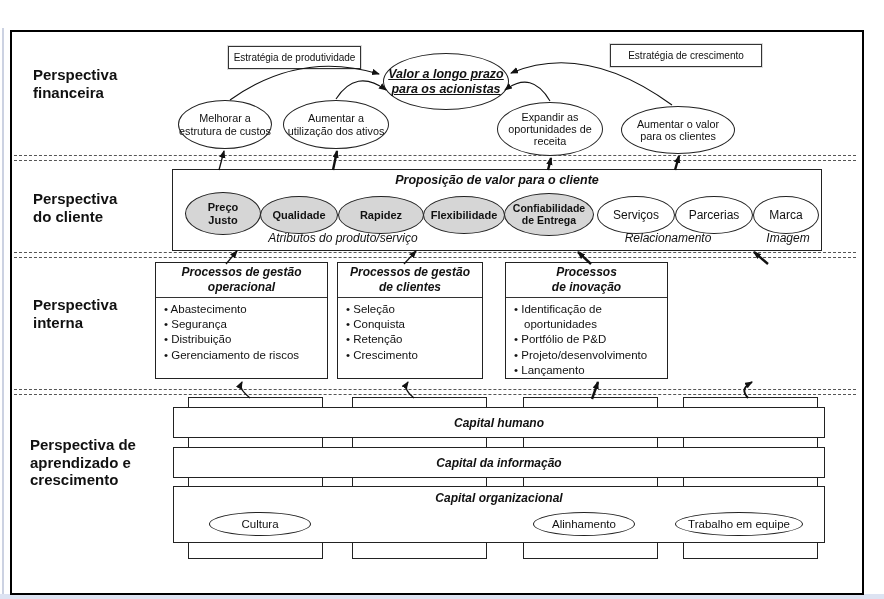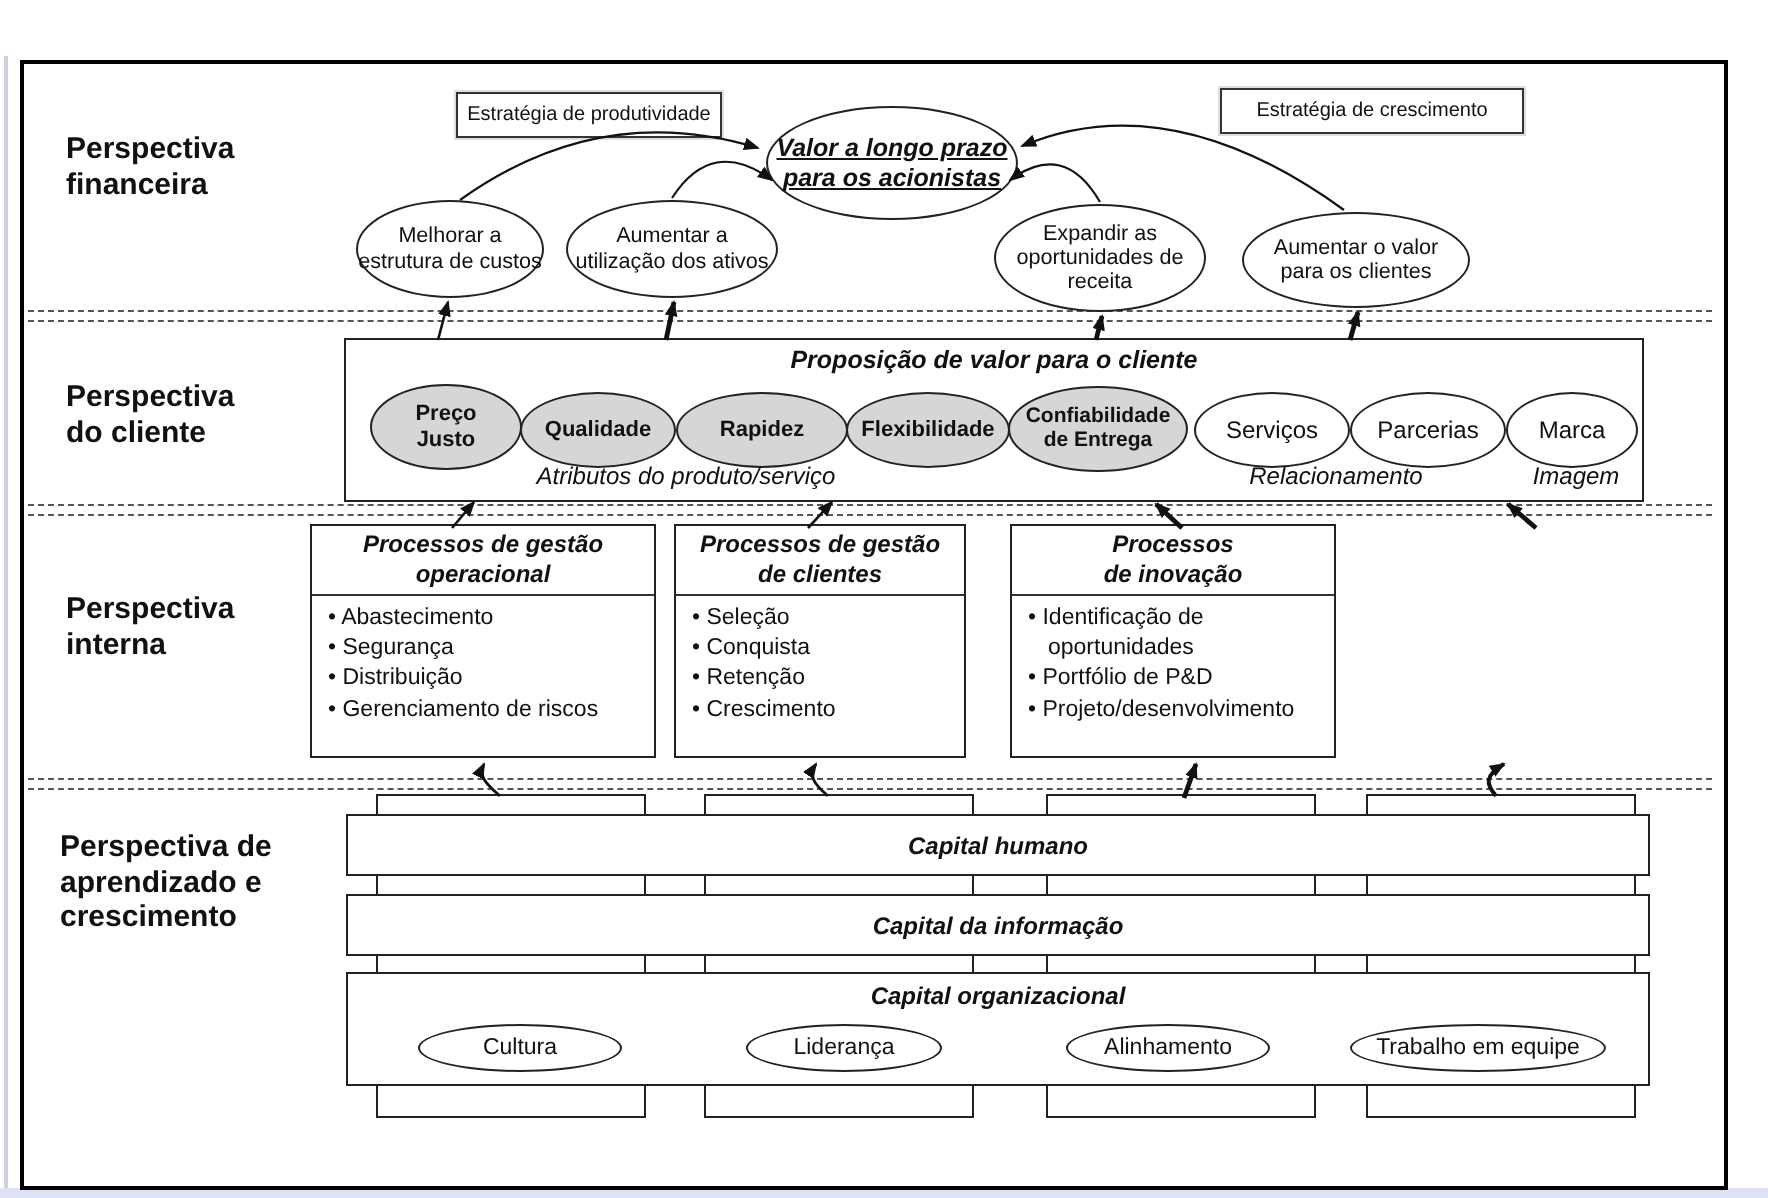--- a/index.html
+++ b/index.html
@@ -44,21 +44,21 @@
   <div class="dash-sep" style="top:155px;"></div>
   <div class="dash-sep" style="top:252px;"></div>
   <div class="dash-sep" style="top:389px;"></div>
 
   <div class="persp" style="left:33px;top:66px;width:110px;">Perspectiva
 financeira</div>
   <div class="persp" style="left:33px;top:190px;width:110px;">Perspectiva
 do cliente</div>
   <div class="persp" style="left:33px;top:296px;width:110px;">Perspectiva
 interna</div>
-  <div class="persp" style="left:30px;top:415px;width:135px;">Perspectiva de
+  <div class="persp" style="left:30px;top:436px;width:135px;">Perspectiva de
 aprendizado e
 crescimento</div>
 
   <div class="rectbox" style="left:228px;top:46px;width:131px;height:21px;">Estratégia de produtividade</div>
   <div class="rectbox" style="left:610px;top:44px;width:150px;height:21px;">Estratégia de crescimento</div>
 
   <div class="ellipse center-ell" style="left:383px;top:53px;width:124px;height:55px;">Valor a longo prazo
 para os acionistas</div>
   <div class="ellipse fin-ell" style="left:178px;top:100px;width:92px;height:47px;">Melhorar a
 estrutura de custos</div>
@@ -107,38 +107,38 @@
       <li>Crescimento</li>
     </ul>
   </div>
   <div class="pbox" style="left:505px;width:163px;">
     <div class="ptitle">Processos
 de inovação</div>
     <ul>
       <li>Identificação de oportunidades</li>
       <li>Portfólio de P&amp;D</li>
       <li>Projeto/desenvolvimento</li>
+      <li>Lançamento</li>
     </ul>
   </div>
 
   <div class="column" style="left:188px;"></div>
   <div class="column" style="left:352px;"></div>
   <div class="column" style="left:523px;"></div>
   <div class="column" style="left:683px;"></div>
 
   <div class="bar" style="top:407px;height:31px;display:flex;align-items:center;">
     <div class="bar-title">Capital humano</div>
   </div>
   <div class="bar" style="top:447px;height:31px;display:flex;align-items:center;">
     <div class="bar-title">Capital da informação</div>
   </div>
   <div class="bar" style="top:486px;height:57px;">
     <div class="bar-title" style="margin-top:4px;">Capital organizacional</div>
     <div class="cap-ell" style="left:35px;width:100px;">Cultura</div>
-    <div class="cap-ell" style="left:199px;width:96px;">Liderança</div>
     <div class="cap-ell" style="left:359px;width:100px;">Alinhamento</div>
     <div class="cap-ell" style="left:501px;width:126px;">Trabalho em equipe</div>
   </div>
 
   <svg id="arrows" width="884" height="599" viewBox="0 0 884 599">
     <defs>
       <marker id="ah" markerWidth="10" markerHeight="8" refX="7" refY="3.2" orient="auto" markerUnits="userSpaceOnUse">
         <path d="M0,0 L8,3.2 L0,6.4 z" fill="#111"></path>
       </marker>
     </defs>

